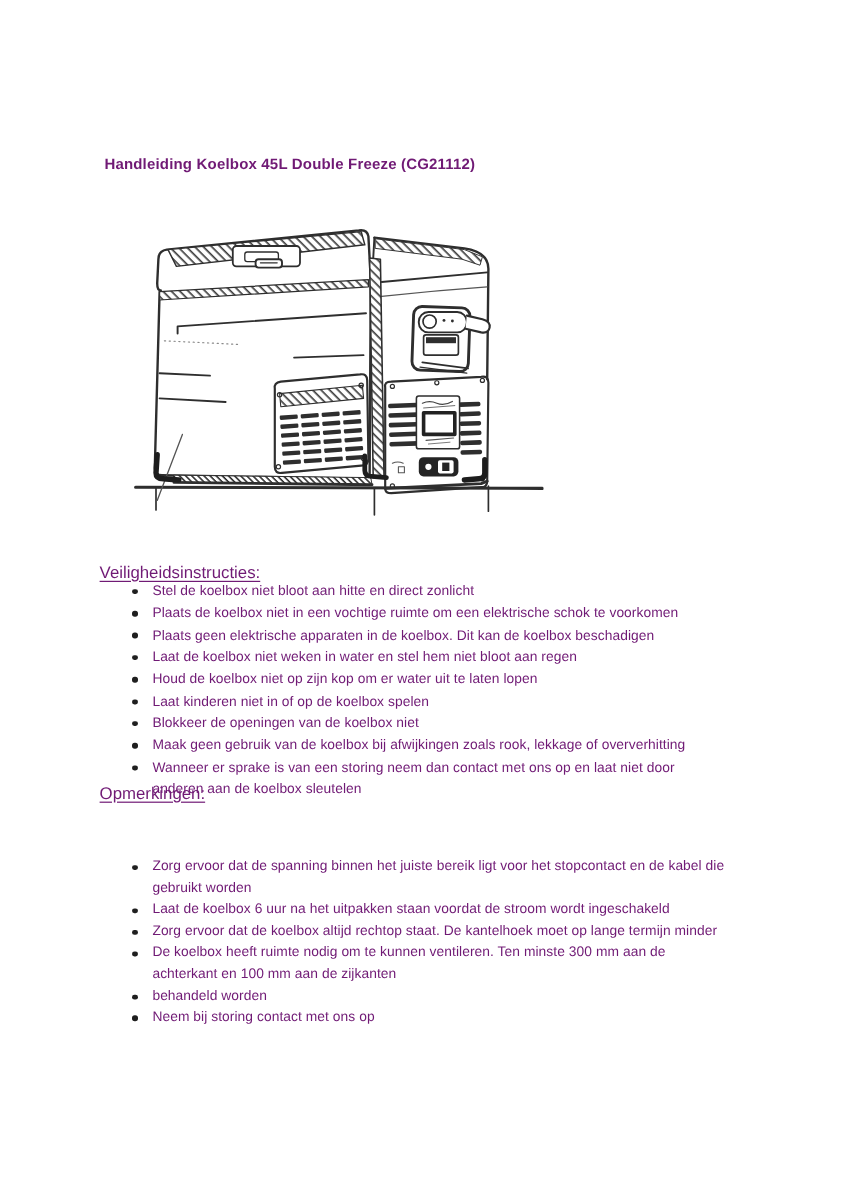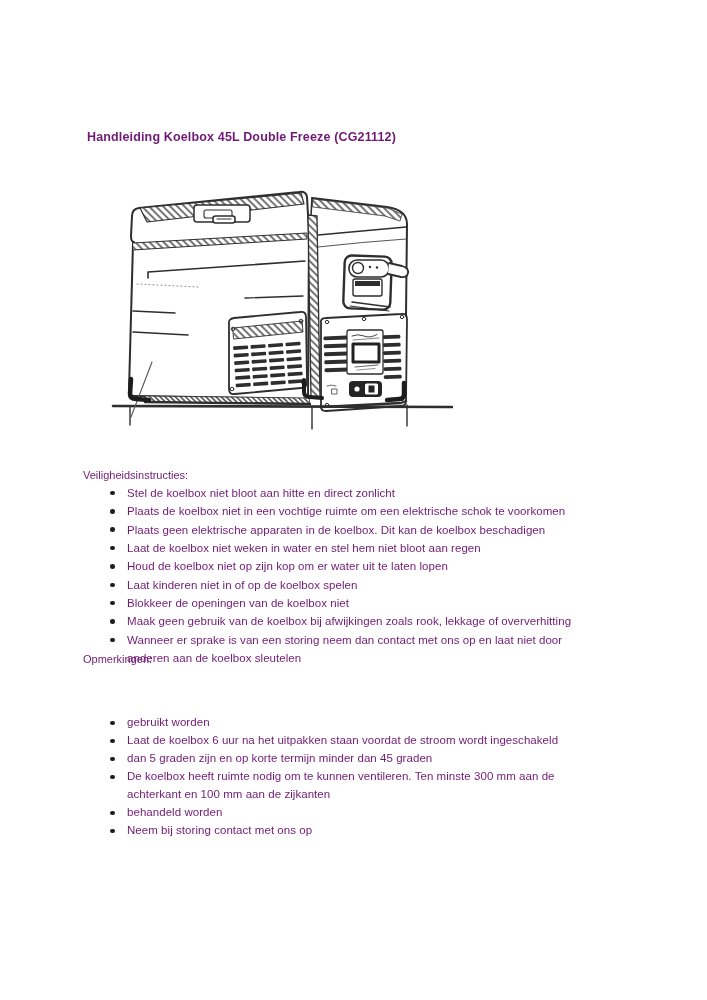--- a/index.html
+++ b/index.html
@@ -6,22 +6,22 @@
   .page {
     position:relative; width:707px; height:1000px; background:#ffffff;
     font-family:"Liberation Sans", sans-serif; color:#701a75; overflow:hidden;margin-top:46px;
   }
   .title {
     position:absolute; left:87px; top:84px; margin:0;
     font-size:12.5px; font-weight:bold; letter-spacing:0.15px; white-space:nowrap;
   }
   .figure { position:absolute; left:103px; top:137px; }
   .heading {
-    position:absolute; left:83px; font-size:11px;
-    text-underline-offset:2px; white-space:nowrap;
+    position:absolute; left:83px; font-size:14px;
+    text-decoration:underline; text-underline-offset:2px; white-space:nowrap;
   }
   .h1pos { top:423px; }
   .h2pos { top:607px; }
   .list { position:absolute; left:83px; width:580px; }
   .l1pos { top:438px; --lh:18.35px; }
   .l2pos { top:668px; --lh:17.95px; }
   .li { position:relative; padding-left:44px; }
   .li::before {
     content:""; position:absolute; left:27px; top:6.8px;
     width:4.5px; height:4.5px; border-radius:50%; background:#1f1f1f;
@@ -227,27 +227,28 @@
       </div>
       <div class="li">
         <div class="line">Wanneer er sprake is van een storing neem dan contact met ons op en laat niet door</div>
         <div class="line">anderen aan de koelbox sleutelen</div>
       </div>
     </div>
 
   <div class="heading h2pos">Opmerkingen:</div>
   <div class="list l2pos">
       <div class="li">
+        <div class="line">Zorg ervoor dat de spanning binnen het juiste bereik ligt voor het stopcontact en de kabel die</div>
         <div class="line">gebruikt worden</div>
       </div>
       <div class="li">
         <div class="line">Laat de koelbox 6 uur na het uitpakken staan voordat de stroom wordt ingeschakeld</div>
       </div>
       <div class="li">
-        <div class="line">dan 5 graden zijn en op korte termijn minder dan 45 graden</div>
+        <div class="line">Zorg ervoor dat de koelbox altijd rechtop staat. De kantelhoek moet op lange termijn minder</div>
       </div>
       <div class="li">
         <div class="line">De koelbox heeft ruimte nodig om te kunnen ventileren. Ten minste 300 mm aan de</div>
         <div class="line">achterkant en 100 mm aan de zijkanten</div>
       </div>
       <div class="li">
         <div class="line">behandeld worden</div>
       </div>
       <div class="li">
         <div class="line">Neem bij storing contact met ons op</div>

